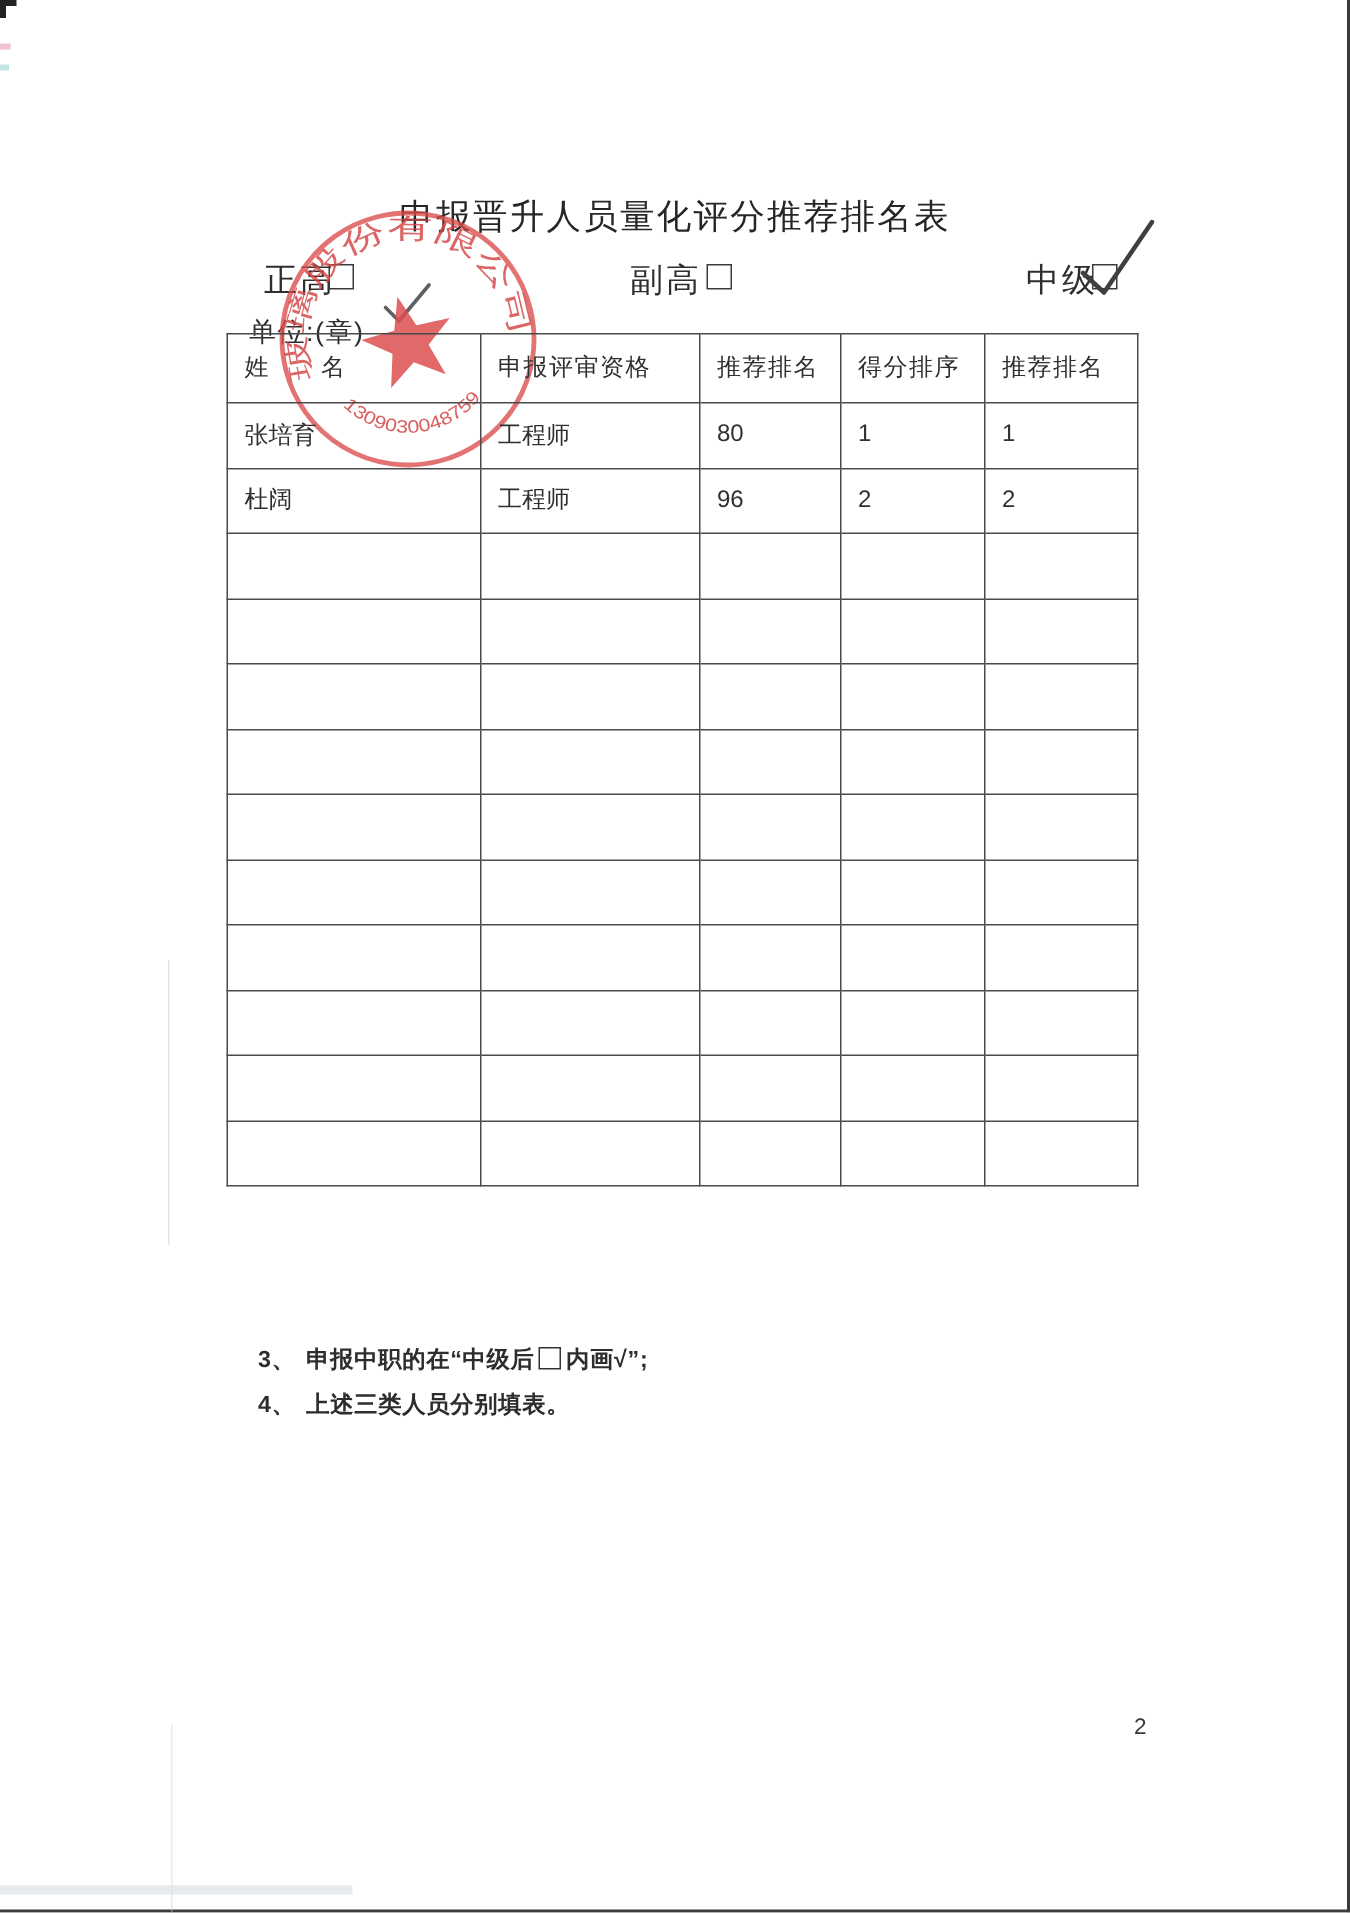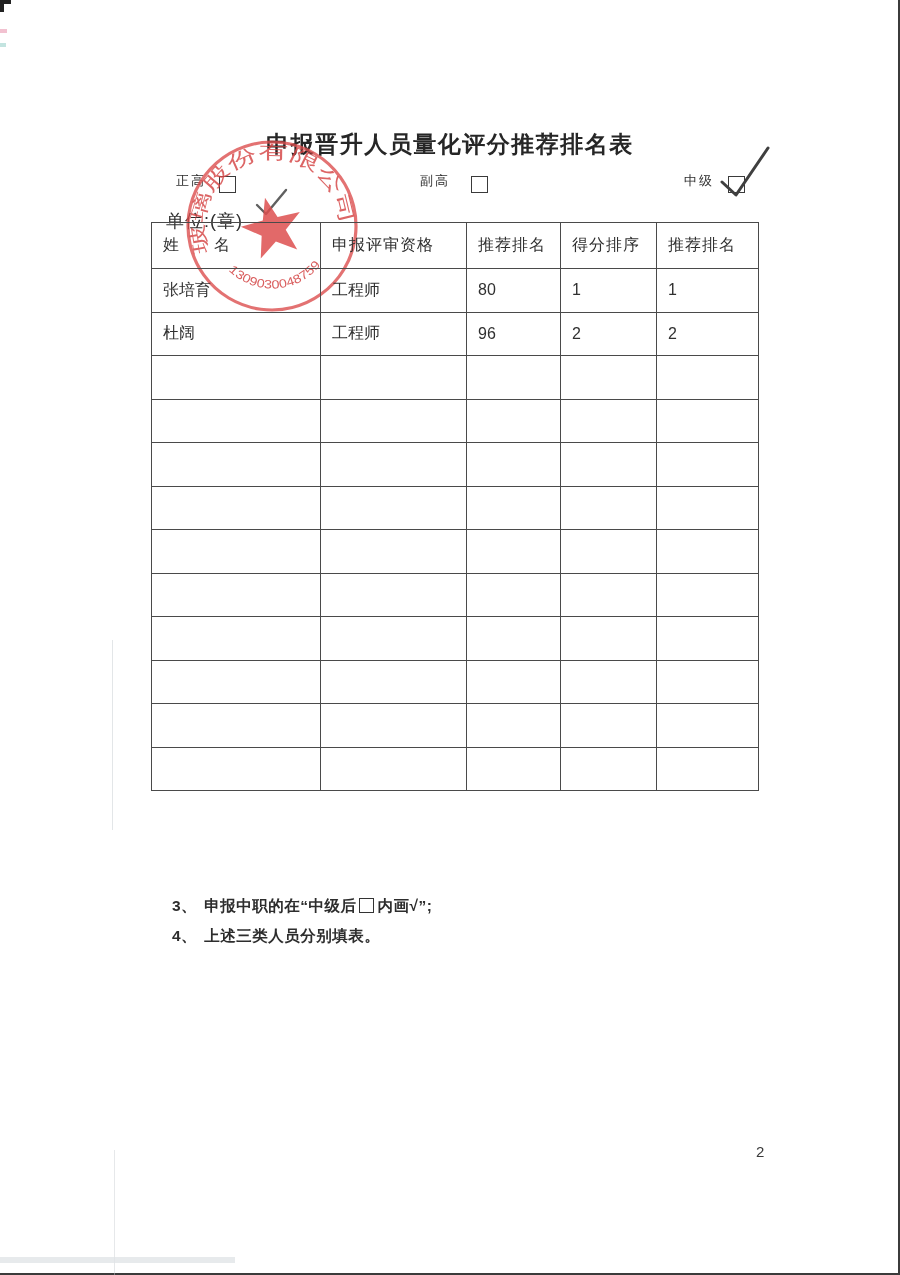--- a/index.html
+++ b/index.html
@@ -4,23 +4,23 @@
 <style>
   html,body{margin:0;padding:0;background:#9a9a9a;}
   .page{
     position:relative;width:900px;height:1275px;margin:0 auto;
     background:#ffffff;overflow:hidden;
     font-family:"Liberation Sans",sans-serif;color:#2b2b2b;
   }
   
   .doc-title{
     position:absolute;left:0;right:0;top:129px;text-align:center;
-    font-size:23px;font-weight:700;letter-spacing:1.5px;color:#262626;
-  }
-  .cat-label{position:absolute;font-size:13px;letter-spacing:2px;color:#2e2e2e;}
+    font-size:23px;font-weight:400;letter-spacing:1.5px;color:#262626;
+  }
+  .cat-label{position:absolute;font-size:22px;letter-spacing:2px;color:#2e2e2e;}
   .cat-box{position:absolute;width:15px;height:15px;border:1.6px solid #3a3a3a;background:transparent;}
   .unit-label{position:absolute;left:166px;top:209px;font-size:18px;letter-spacing:1px;color:#2e2e2e;}
   
   .rank-table{
     position:absolute;left:151px;top:222px;
     border-collapse:collapse;table-layout:fixed;width:607px;padding-left:40px;
   }
   .rank-table td{
     border:1px solid #4a4a4a;padding:0 0 0 11px;
     font-size:16px;color:#303030;vertical-align:middle;overflow:hidden;

